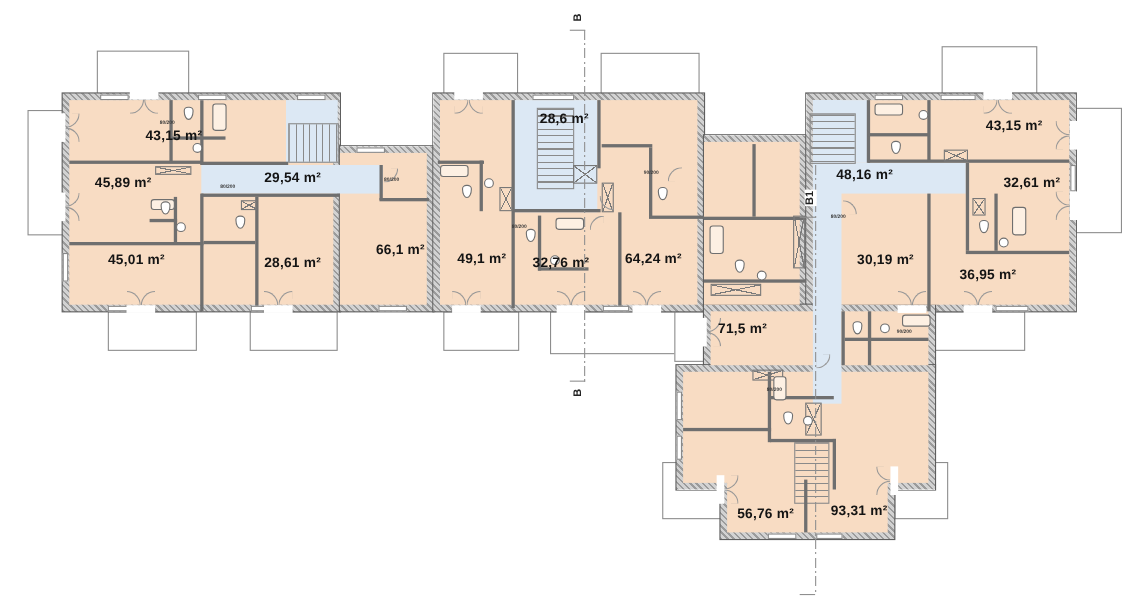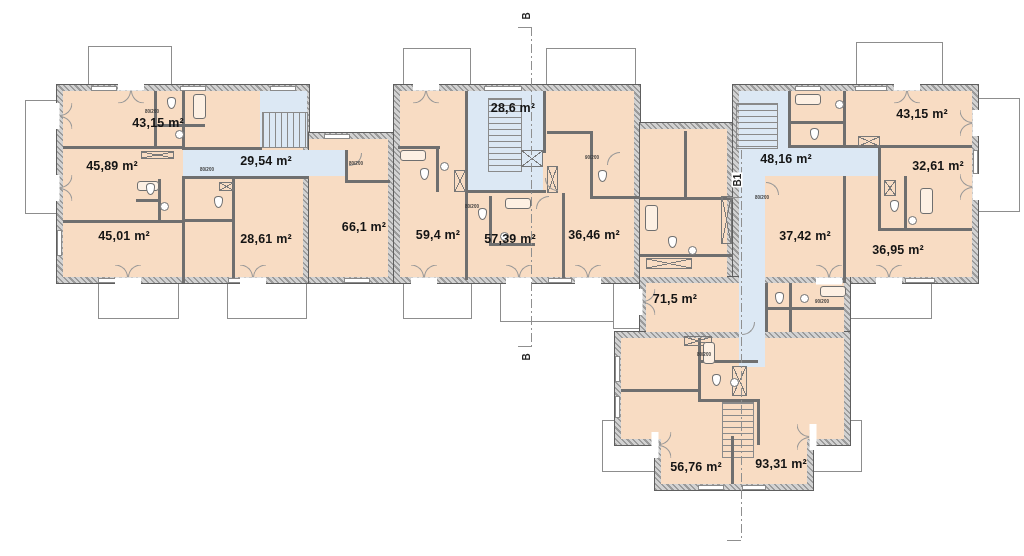--- a/index.html
+++ b/index.html
@@ -292,28 +292,28 @@
   <span class="dt" style="left:704px;top:355px">80/200</span>
   <span class="dt" style="left:592px;top:158px">90/200</span>
   <span class="dt" style="left:822px;top:302px">90/200</span>
 
   <span class="lbl" style="left:158px;top:123px">43,15 m²</span>
   <span class="lbl" style="left:112px;top:166px">45,89 m²</span>
   <span class="lbl" style="left:266px;top:161px">29,54 m²</span>
   <span class="lbl" style="left:124px;top:236px">45,01 m²</span>
   <span class="lbl" style="left:266px;top:239px">28,61 m²</span>
   <span class="lbl" style="left:364px;top:227px">66,1 m²</span>
-  <span class="lbl" style="left:438px;top:235px">59,4 m²</span>
+  <span class="lbl" style="left:438px;top:235px">49,1 m²</span>
   <span class="lbl" style="left:513px;top:108px">28,6 m²</span>
-  <span class="lbl" style="left:510px;top:239px">57,39 m²</span>
-  <span class="lbl" style="left:594px;top:235px">36,46 m²</span>
+  <span class="lbl" style="left:510px;top:239px">32,76 m²</span>
+  <span class="lbl" style="left:594px;top:235px">64,24 m²</span>
   <span class="lbl" style="left:786px;top:159px">48,16 m²</span>
   <span class="lbl" style="left:922px;top:114px">43,15 m²</span>
   <span class="lbl" style="left:938px;top:166px">32,61 m²</span>
-  <span class="lbl" style="left:805px;top:236px">37,42 m²</span>
+  <span class="lbl" style="left:805px;top:236px">30,19 m²</span>
   <span class="lbl" style="left:898px;top:250px">36,95 m²</span>
   <span class="lbl" style="left:675px;top:299px">71,5 m²</span>
   <span class="lbl" style="left:696px;top:467px">56,76 m²</span>
   <span class="lbl" style="left:781px;top:464px">93,31 m²</span>
 
   <i class="sec" style="left:531px;top:27px;height:320px"></i>
   <i class="tick" style="left:518px;top:27px;width:14px"></i>
   <i class="tick" style="left:518px;top:346px;width:14px"></i>
   <span class="slbl" style="left:526px;top:16px">B</span>
   <span class="slbl" style="left:526px;top:357px">B</span>

